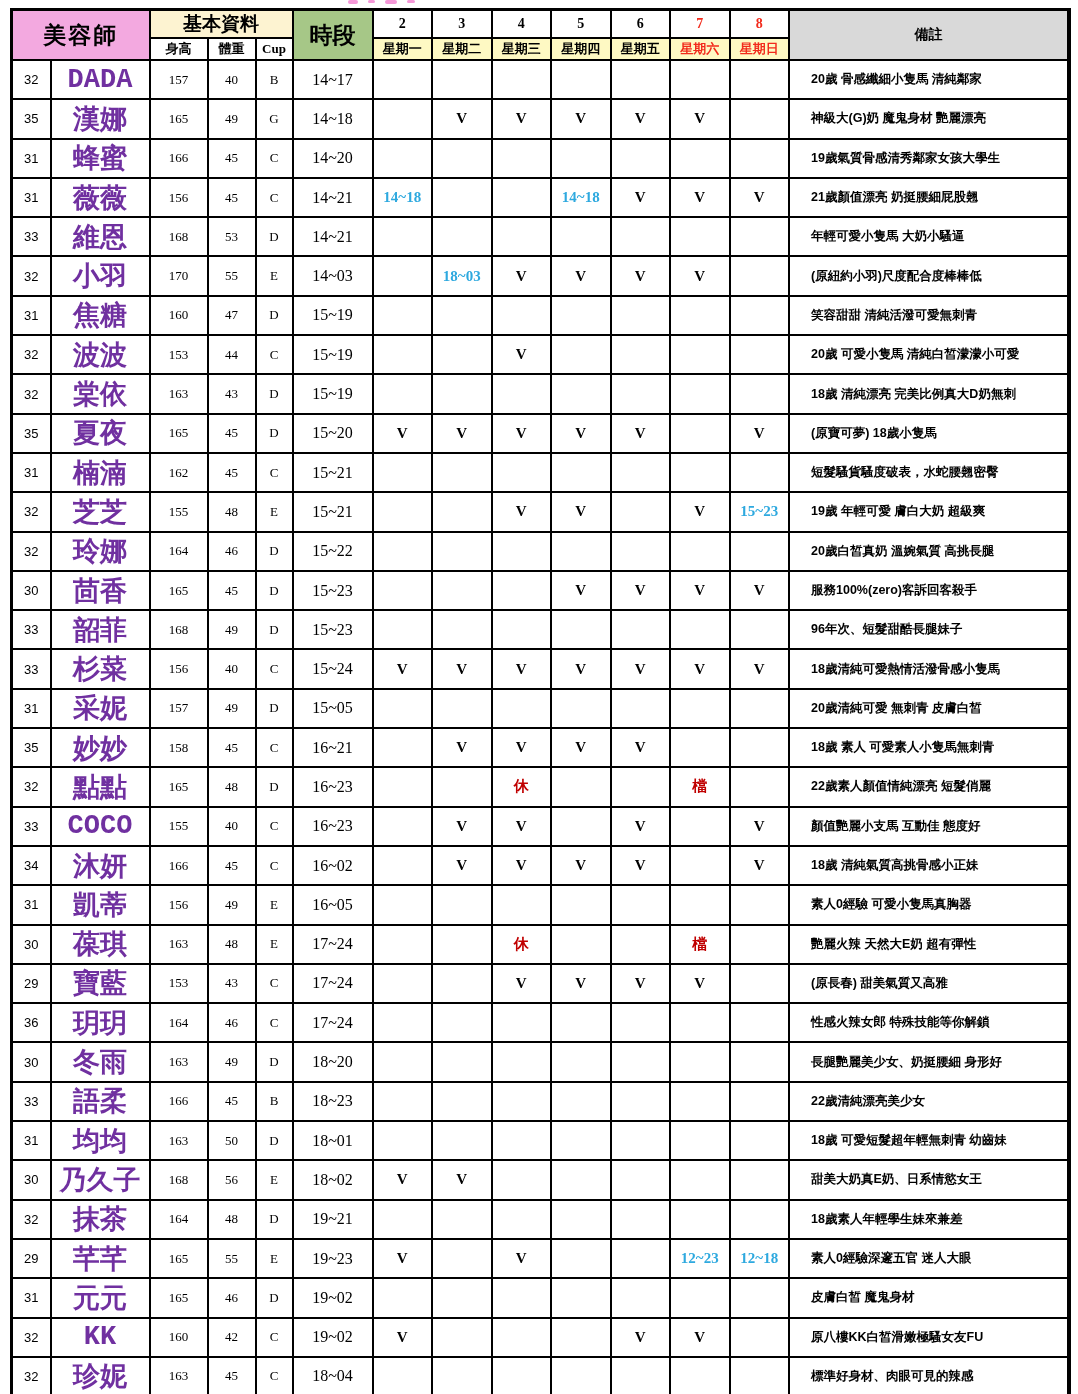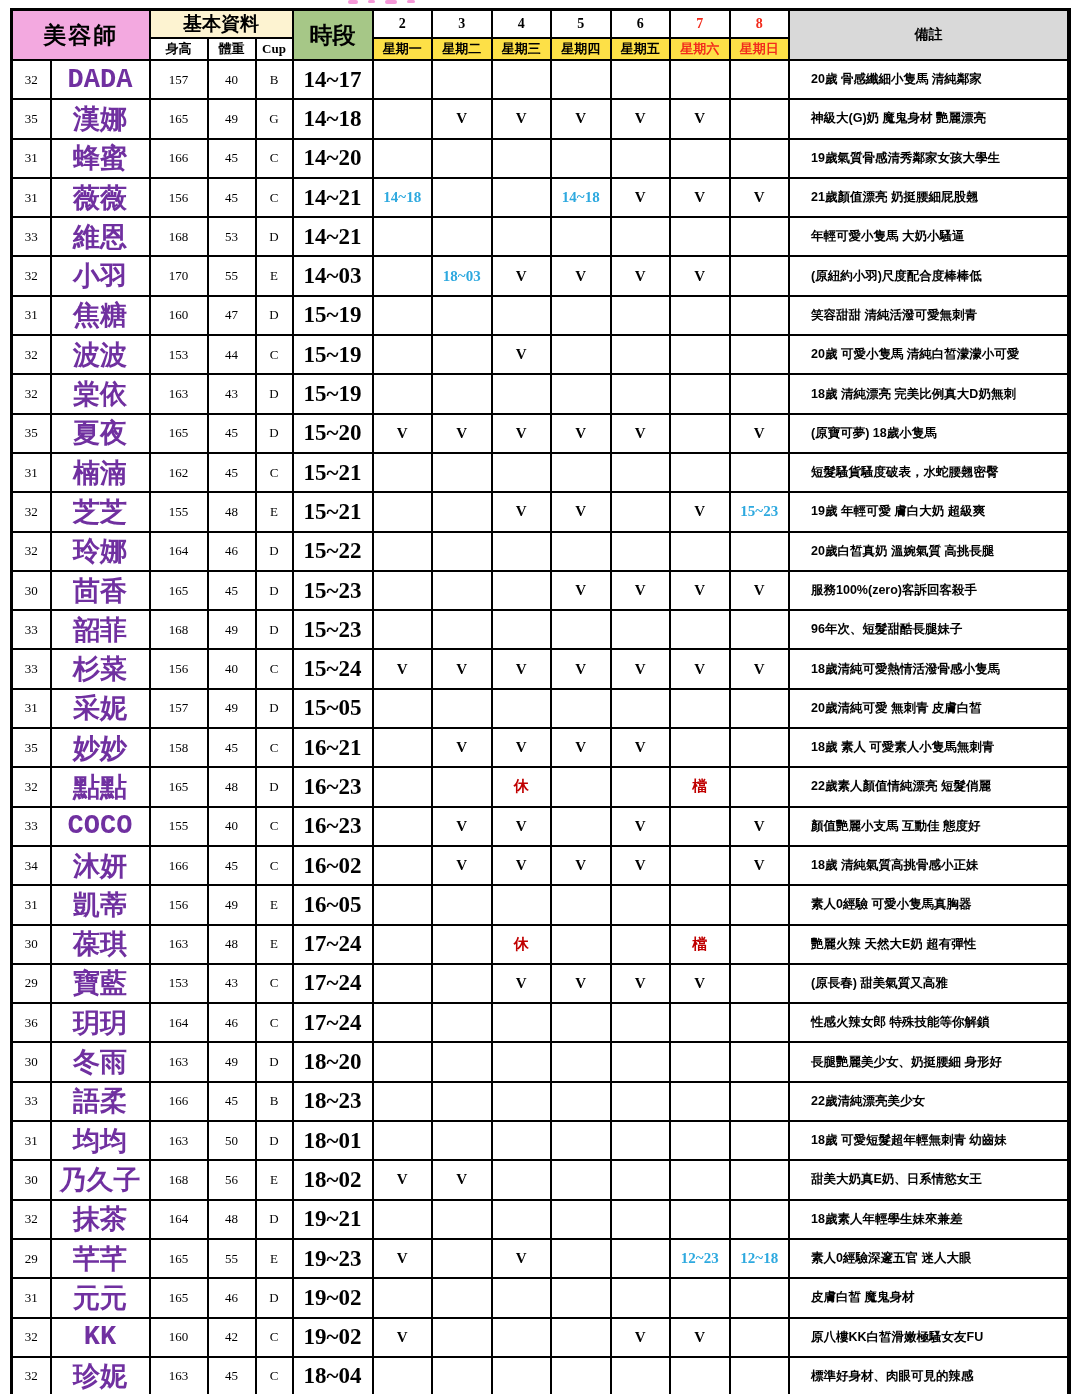--- a/index.html
+++ b/index.html
@@ -29,27 +29,27 @@
   thead tr.r1{height:25px;}
   thead tr.r2{height:22px;}
   tbody tr{height:39.3px;}
 
   .h-beautician{background:var(--c-pink);font-size:23px;font-weight:700;letter-spacing:2px;}
   .h-basic{background:var(--c-cream);font-size:19px;font-weight:700;}
   .h-sub{font-size:13px;font-weight:700;background:#fff;}
   .h-time{background:var(--c-green);font-size:23px;font-weight:700;}
   .h-remark{background:var(--c-gray);font-size:14px;font-weight:700;}
   .day-num{font-family:"Liberation Serif","DejaVu Serif",serif;font-size:14px;font-weight:700;background:#fff;}
-  .day-name{font-size:13px;font-weight:700;background:#fde047;}
+  .day-name{font-size:13px;font-weight:700;background:#fef9c3;}
   .weekend{color:var(--c-red_header);}
 
-  td.age{font-family:Liberation Serif, serif;font-size:13px;}
+  td.age{font-family:Liberation Sans, sans-serif;font-size:13px;}
   td.name{font-family:Liberation Mono, monospace;font-size:27px;font-weight:700;color:var(--c-purple);}
   td.hw,td.cup{font-family:"Liberation Serif","DejaVu Serif",serif;font-size:13px;}
-  td.time{font-family:"Liberation Serif","DejaVu Serif",serif;font-size:23px;font-weight:700;}
+  td.time{font-family:"Liberation Serif","DejaVu Serif",serif;font-size:16px;font-weight:400;}
   td.day{font-family:"Liberation Serif","DejaVu Serif",serif;font-size:15px;font-weight:700;}
   td.day.alt-time{color:var(--c-blue);}
   td.day.off{font-family:"Liberation Sans","DejaVu Sans",sans-serif;color:var(--c-red_off);}
   td.remark{font-size:12.5px;font-weight:700;text-align:left;padding-left:21px;}
 </style>
 </head>
 <body>
 
 <div class="title-fragment">
     <i></i>

